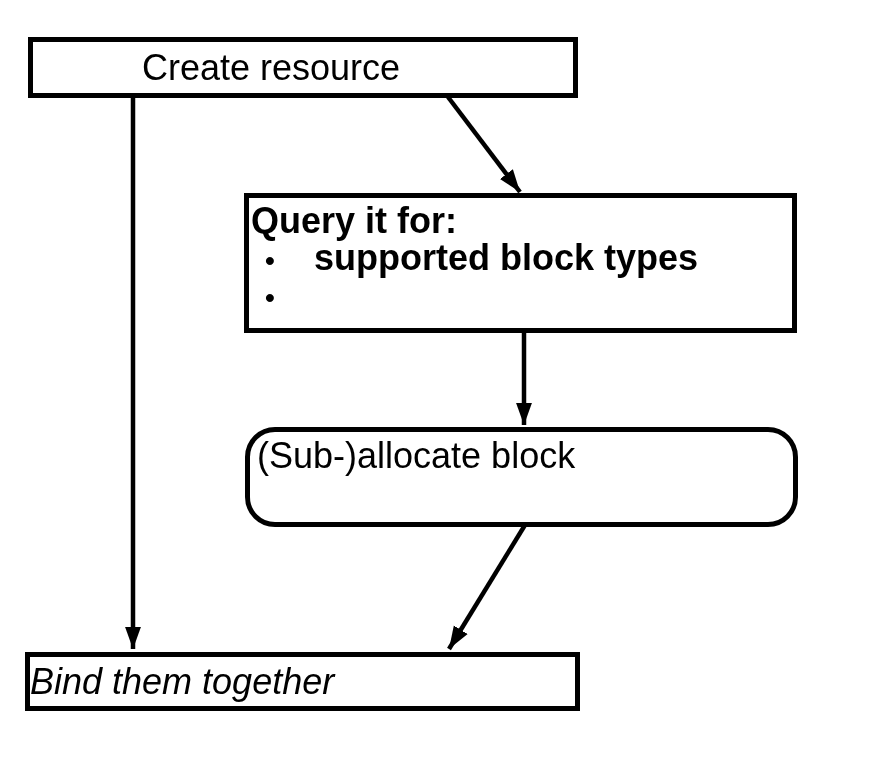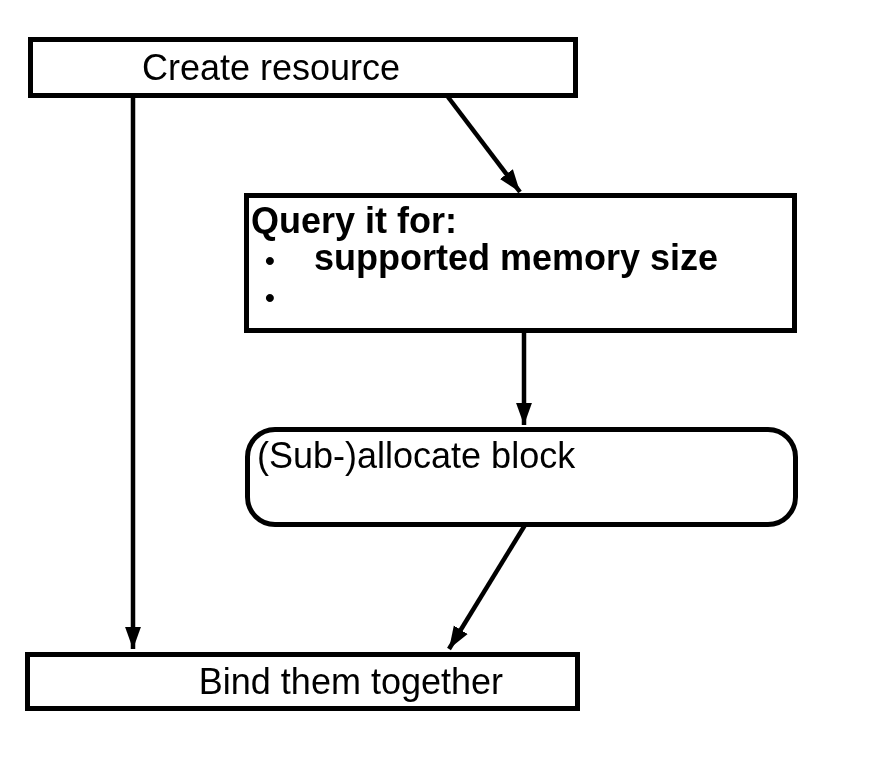--- a/index.html
+++ b/index.html
@@ -37,22 +37,23 @@
     padding: 4px 4px 0 2px;
     font-weight: bold;
   }
   .node-allocate {
     left: 245px; top: 427px; width: 553px; height: 100px;
     padding: 5px 4px 0 7px;
     border-radius: 30px;
   }
   .node-bind {
     left: 25px; top: 652px; width: 555px; height: 59px;
-    display: flex; align-items: center; justify-content: flex-end;
+    display: flex; align-items: center; justify-content: flex-start;
     padding-right: 72px;
+    font-style: italic;
   }
   .bullet-row { display: flex; align-items: baseline; }
   .bullet-glyph {
     width: 63px;
     padding-left: 14px;
     box-sizing: border-box;
     font-size: 28px;
     flex: 0 0 auto;
   }
   .bullet-text { flex: 1 1 auto; }
@@ -75,21 +76,21 @@
   </svg>
 
   <div class="node node-create">
     <span>Create resource</span>
   </div>
 
   <div class="node node-query">
     <div>Query it for:</div>
     <div class="bullet-row">
       <span class="bullet-glyph">•</span>
-      <span class="bullet-text">supported memory size</span>
+      <span class="bullet-text">supported block types</span>
     </div>
     <div class="bullet-row">
       <span class="bullet-glyph">•</span>
     </div>
   </div>
 
   <div class="node node-allocate">
     <div>(Sub-)allocate block</div>
   </div>
 

